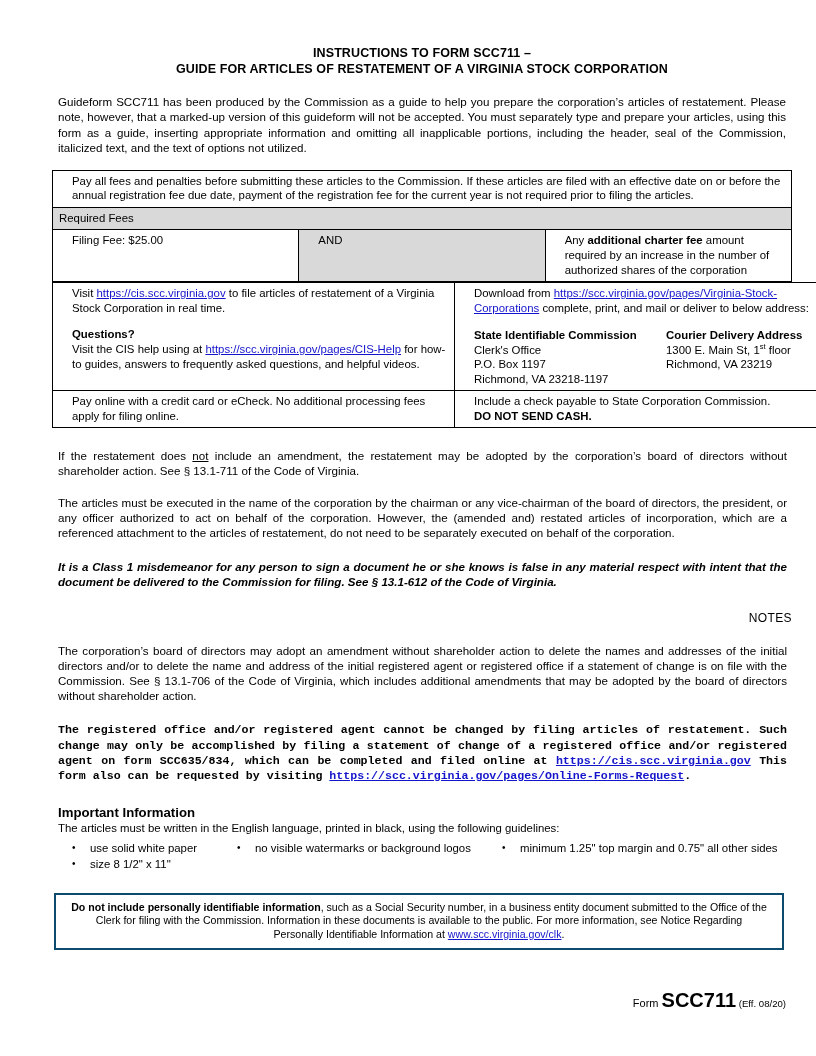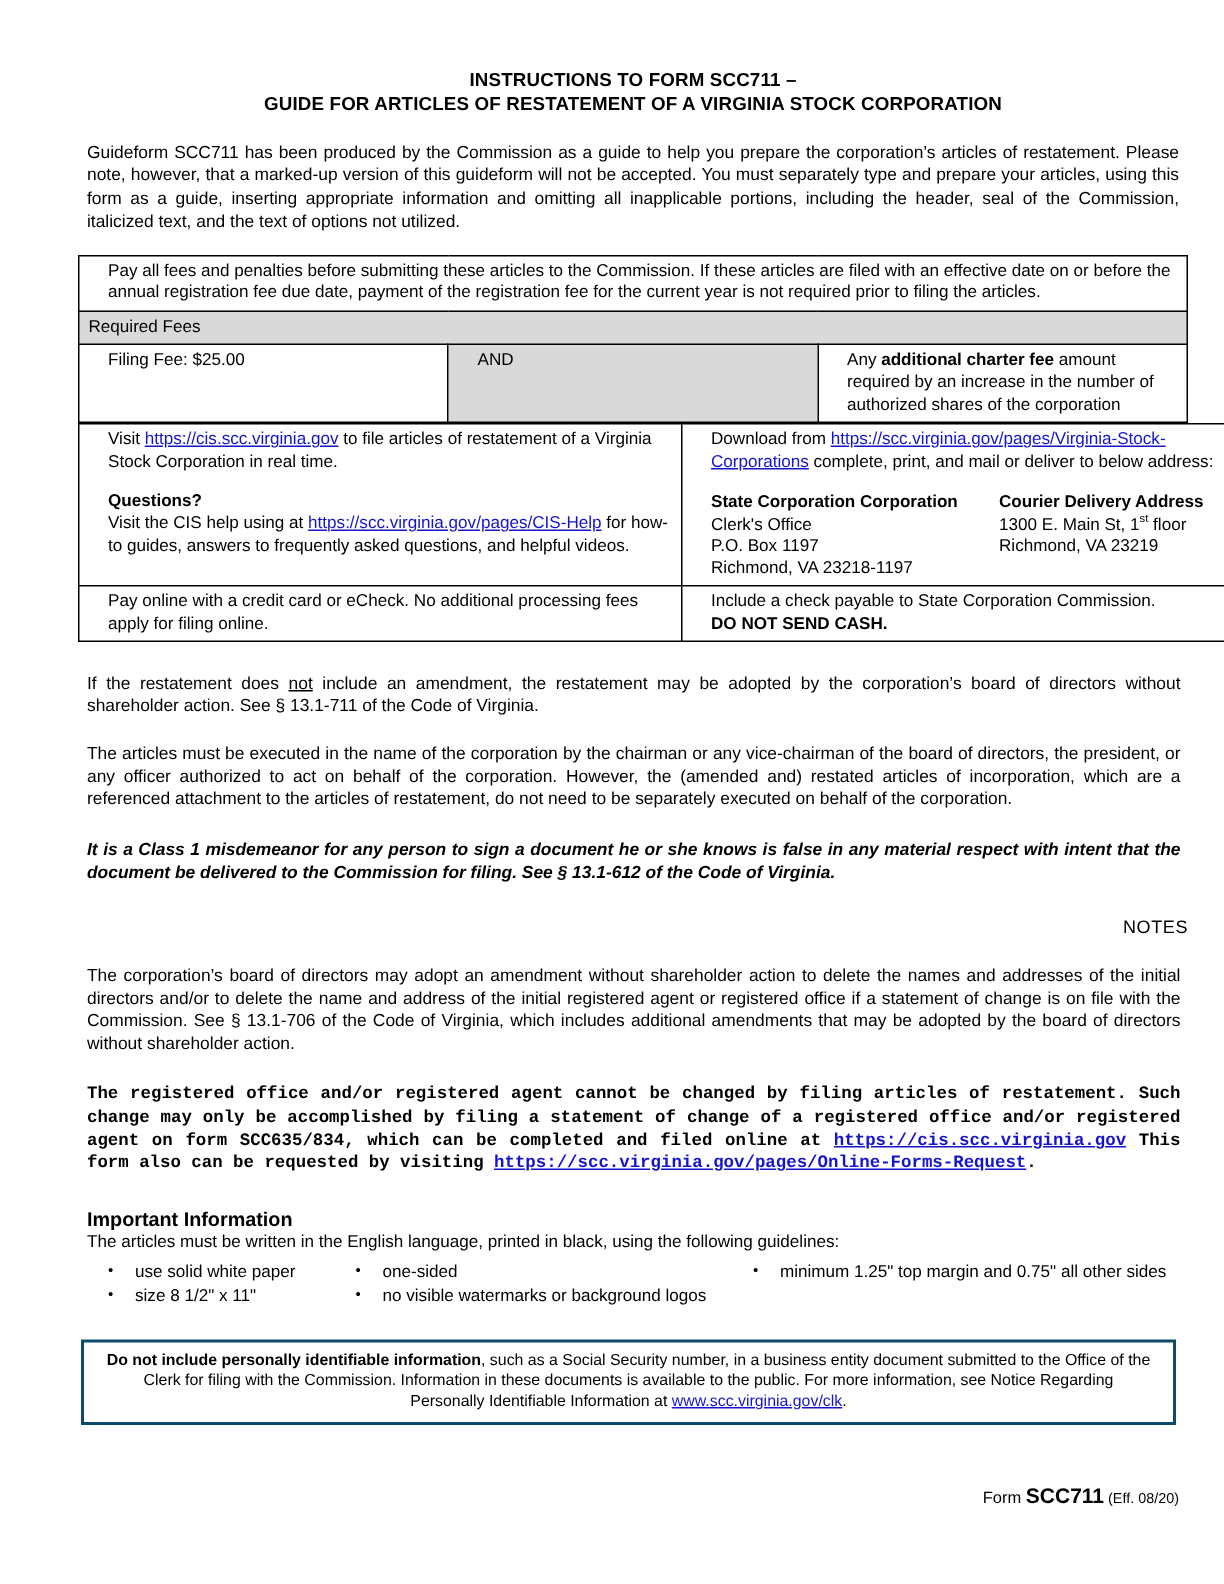--- a/index.html
+++ b/index.html
@@ -168,21 +168,21 @@
     margin-left: 2px;
   }
 
   
   .footer {
     margin-top: 39px;
     text-align: right;
     padding-right: 6px;
     font-size: 11px;
   }
-  .footer .big { font-size: 14px; font-weight: bold; }
+  .footer .big { font-size: 20px; font-weight: bold; }
   .footer .eff { font-size: 9.6px; }
 </style>
 </head>
 <body>
 
 <div class="page">
 
   <div class="doc-title">
     <span>INSTRUCTIONS TO FORM SCC711 –</span>
     <span class="line2">GUIDE FOR ARTICLES OF RESTATEMENT OF A VIRGINIA STOCK CORPORATION</span>
@@ -213,21 +213,21 @@
       <td class="col-left">
         <div><span>Visit </span><a class="link" href="#">https://cis.scc.virginia.gov</a><span> to file articles of restatement of a Virginia Stock Corporation in real time.</span></div>
         <span class="q-head">Questions?</span>
         <div><span>Visit the CIS help using at </span><a class="link" href="#">https://scc.virginia.gov/pages/CIS-Help</a><span> for how-to guides, answers to frequently asked questions, and helpful videos.</span></div>
       </td>
 
       <td class="col-right">
         <div><span>Download from </span><a class="link" href="#">https://scc.virginia.gov/pages/Virginia-Stock-Corporations</a><span> complete, print, and mail or deliver to below address:</span></div>
         <div class="addr-wrap">
           <div class="addr-block addr-col1">
-            <span class="ttl">State Corporation Corporation</span>
+            <span class="ttl">State Identifiable Commission</span>
             <span>Clerk's Office</span><br>
             <span>P.O. Box 1197</span><br>
             <span>Richmond, VA 23218-1197</span>
           </div>
           <div class="addr-block addr-col2">
             <span class="ttl">Courier Delivery Address</span>
             <span><span>1300 E. Main St, 1</span><sup>st</sup><span> floor</span></span><br>
             <span>Richmond, VA 23219</span>
           </div>
         </div>
@@ -257,21 +257,20 @@
 
   <div class="imp-head">Important Information</div>
   <div class="imp-sub">The articles must be written in the English language, printed in black, using the following guidelines:</div>
 
   <div class="bullet-cols">
     <div class="bcol bcol1">
       <div class="bitem">use solid white paper</div>
       <div class="bitem">size 8 1/2" x 11"</div>
     </div>
     <div class="bcol bcol2">
-      <div class="bitem">one-sided</div>
       <div class="bitem">no visible watermarks or background logos</div>
     </div>
     <div class="bcol bcol3">
       <div class="bitem">minimum 1.25" top margin and 0.75" all other sides</div>
     </div>
   </div>
 
   <div class="notice"><span class="bold">Do not include personally identifiable information</span><span>, such as a Social Security number, in a business entity document submitted to the Office of the Clerk for filing with the Commission. Information in these documents is available to the public. For more information, see Notice Regarding Personally Identifiable Information at </span><a class="link" href="#">www.scc.virginia.gov/clk</a><span>.</span></div>
 
   <div class="footer"><span>Form </span><span class="big">SCC711</span><span class="eff"> (Eff. 08/20)</span></div>

